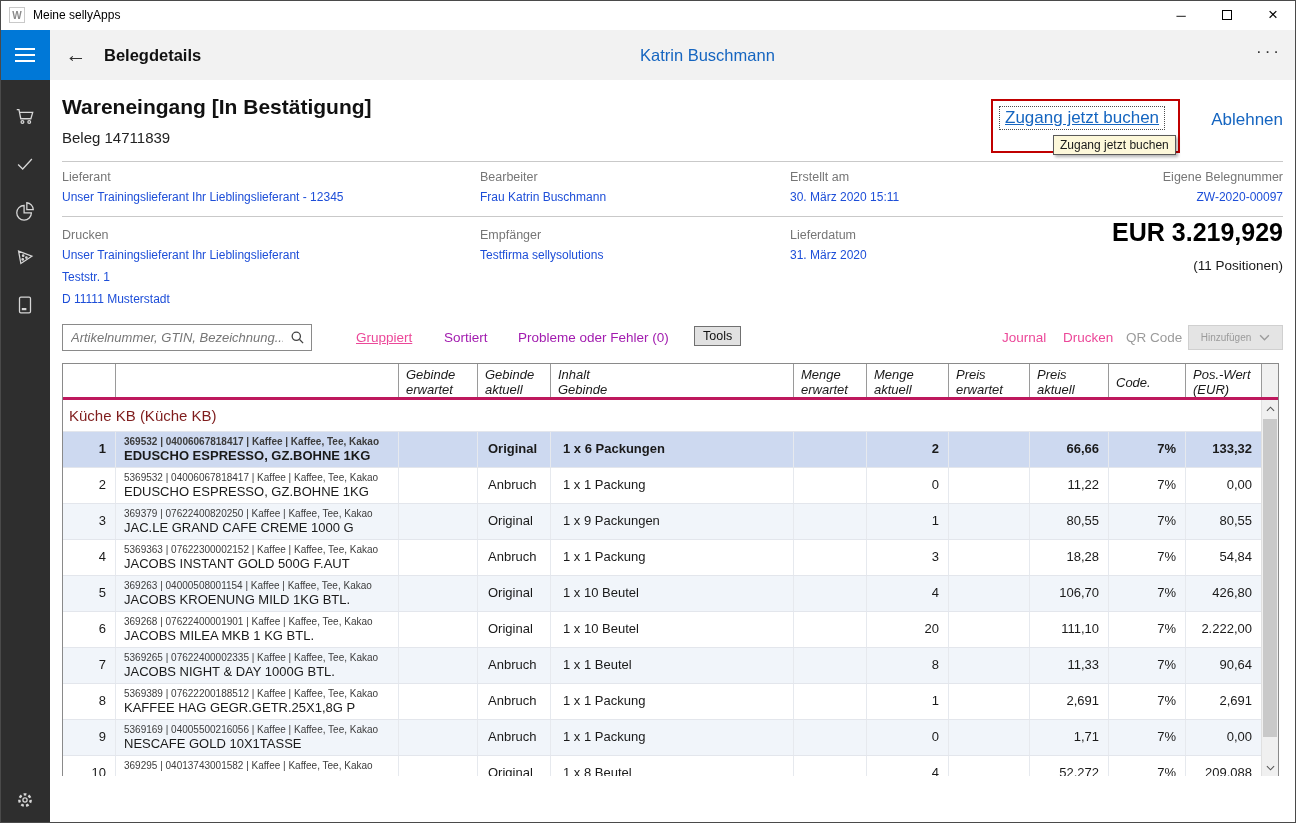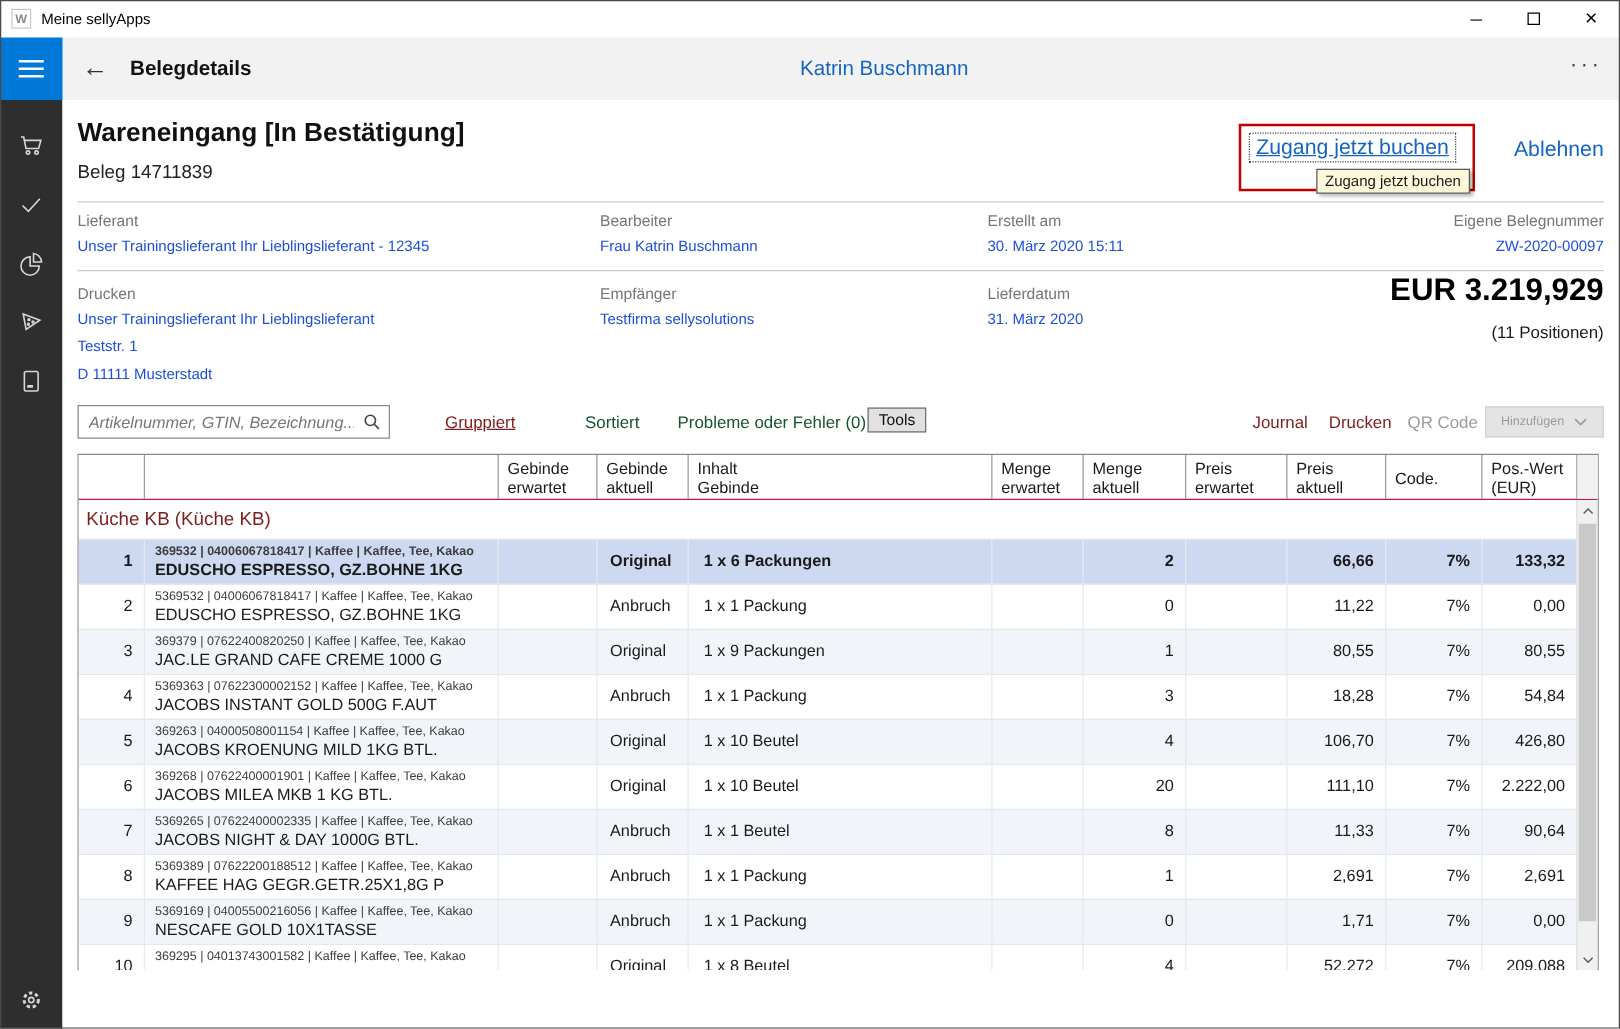--- a/index.html
+++ b/index.html
@@ -52,30 +52,30 @@
   .row1 { top:90px; } .row2 { top:148px; }
   .total-amount { position:absolute; right:13px; top:138px; font-size:25px; font-weight:bold; color:#000; }
   .total-pos { position:absolute; right:13px; top:178px; font-size:13.5px; color:#1a1a1a; }
 
   
   .search-wrap { position:absolute; left:12px; top:244px; width:250px; height:27px; }
   .search-input { width:100%; height:100%; border:1px solid #8a8a8a; padding:0 28px 0 8px; font-size:13px; font-family:"Liberation Sans", sans-serif; color:#333; }
   .search-input::placeholder { font-style:italic; color:#767676; }
   .search-icon { position:absolute; right:7px; top:6px; }
   .tb-link { position:absolute; top:250px; font-size:13.5px; white-space:nowrap; cursor:pointer; }
-  .blue { color:#7f1d1d; } .ul { text-decoration:underline; }
+  .blue { color:#ec4899; } .ul { text-decoration:underline; }
   .gray-dim { color:#9b9b9b; }
-  .dark { color:#14532d;margin-left:24px; }
+  .dark { color:#a21caf; }
   .tools-btn { position:absolute; left:644px; top:246px; background:#e1e1e1; border:1px solid #707070; font-size:12.5px; padding:2px 8px; color:#111; cursor:pointer; font-family:"Liberation Sans", sans-serif; }
   .add-btn { position:absolute; left:1138px; top:245px; width:95px; height:25px; background:#e4e4e4; border:1px solid #d0d0d0; color:#9b9b9b; font-size:10px; display:flex; align-items:center; justify-content:center; gap:8px; cursor:default; }
 
   
   .table-wrap { position:absolute; left:12px; top:283px; width:1217px; height:413px; border:1px solid #8a8a8a; }
   .grid { display:grid; grid-template-columns:53px 283px 79px 73px 243px 73px 82px 81px 79px 77px 76px; }
-  .thead { position:absolute; left:0; top:0; width:1215px; height:36px; background:#fff; border-bottom:1px solid #be185d; grid-template-columns:53px 283px 79px 73px 243px 73px 82px 81px 79px 77px 76px 16px; }
+  .thead { position:absolute; left:0; top:0; width:1215px; height:36px; background:#fff; border-bottom:3px solid #be185d; grid-template-columns:53px 283px 79px 73px 243px 73px 82px 81px 79px 77px 76px 16px;font-style:italic; }
   .th { border-right:1px solid #9a9a9a; font-size:13px; line-height:15px; padding:3px 2px 0 7px; color:#1a1a1a; }
   .th.centerv { padding-top:11px; }
   .th.filler { border-right:none; background:#f1f1f1; }
   .tbody { position:absolute; left:0; top:36px; width:1199px; height:376px; overflow:hidden; background:#fff; }
   .group-row { height:31px; font-size:15px; color:#7f1d1d; padding:7px 0 0 6px; }
   .trow { height:36px; border-top:1px solid #e3e6ec; cursor:pointer; }
   .trow .c { border-right:1px solid #e6e9ee; overflow:hidden; }
   .trow.tint { background:#f1f5fa; }
   .trow.selected { background:#cdd9f0; font-weight:bold; }
   .c-num { text-align:right; padding-right:9px; line-height:34px; font-size:13px; }

